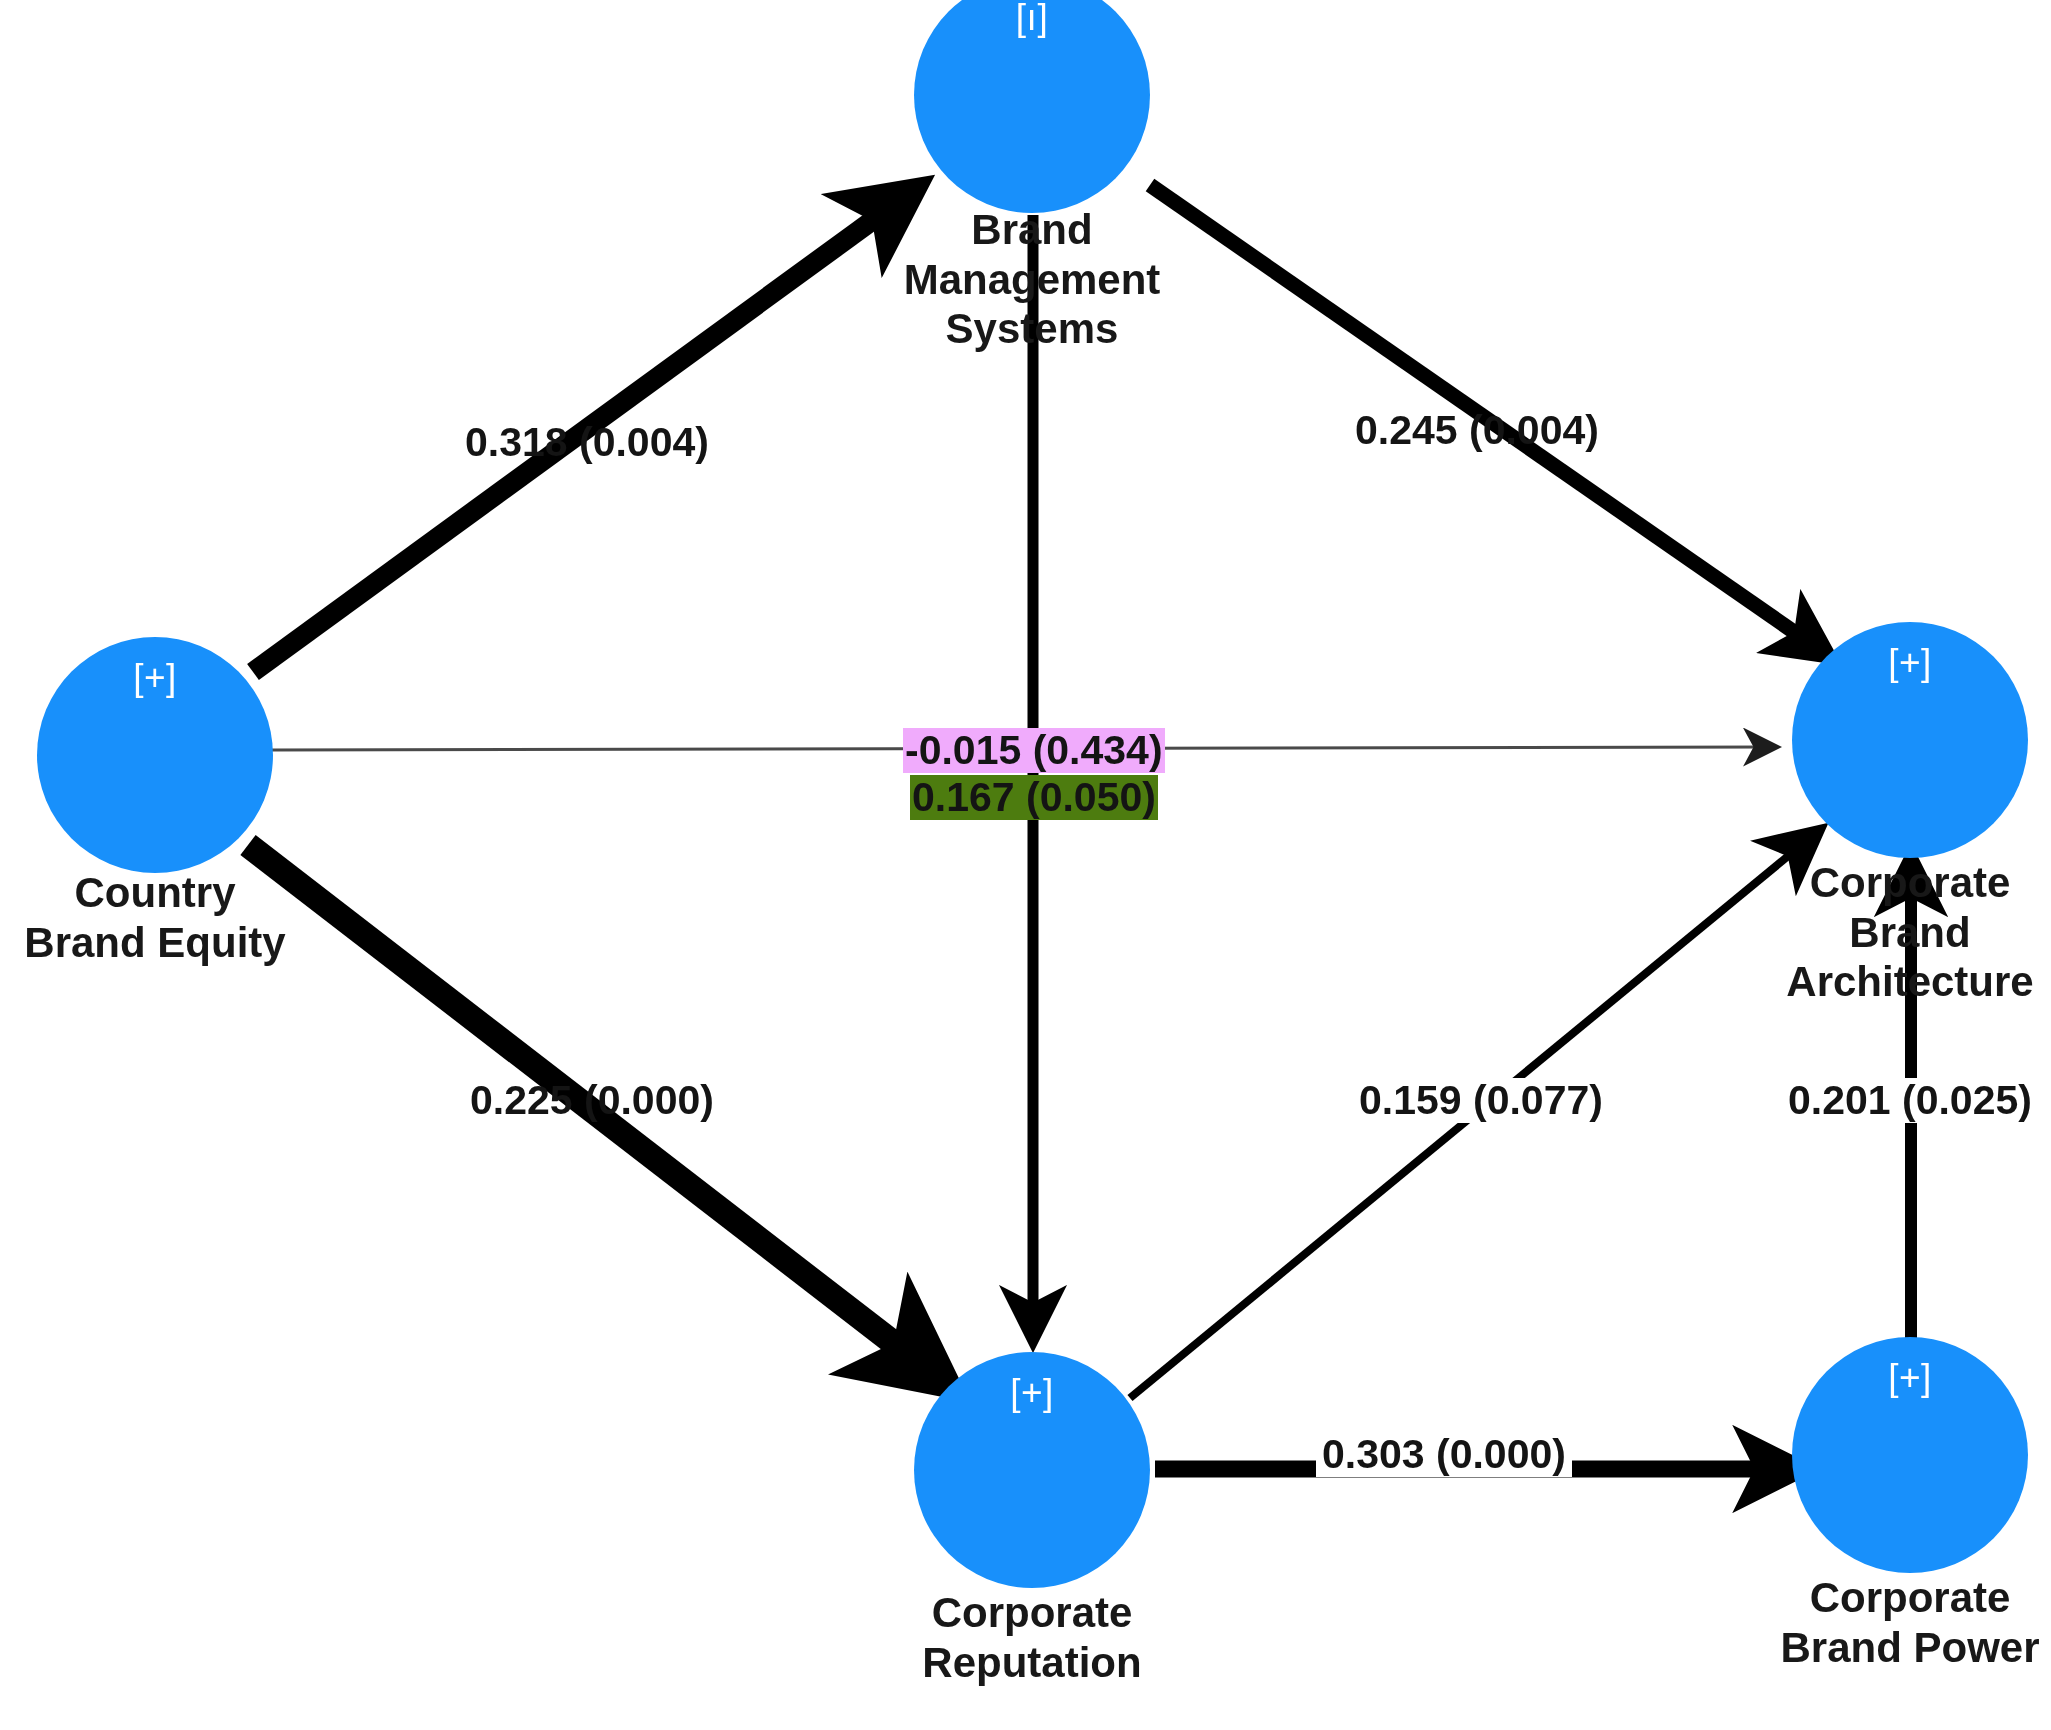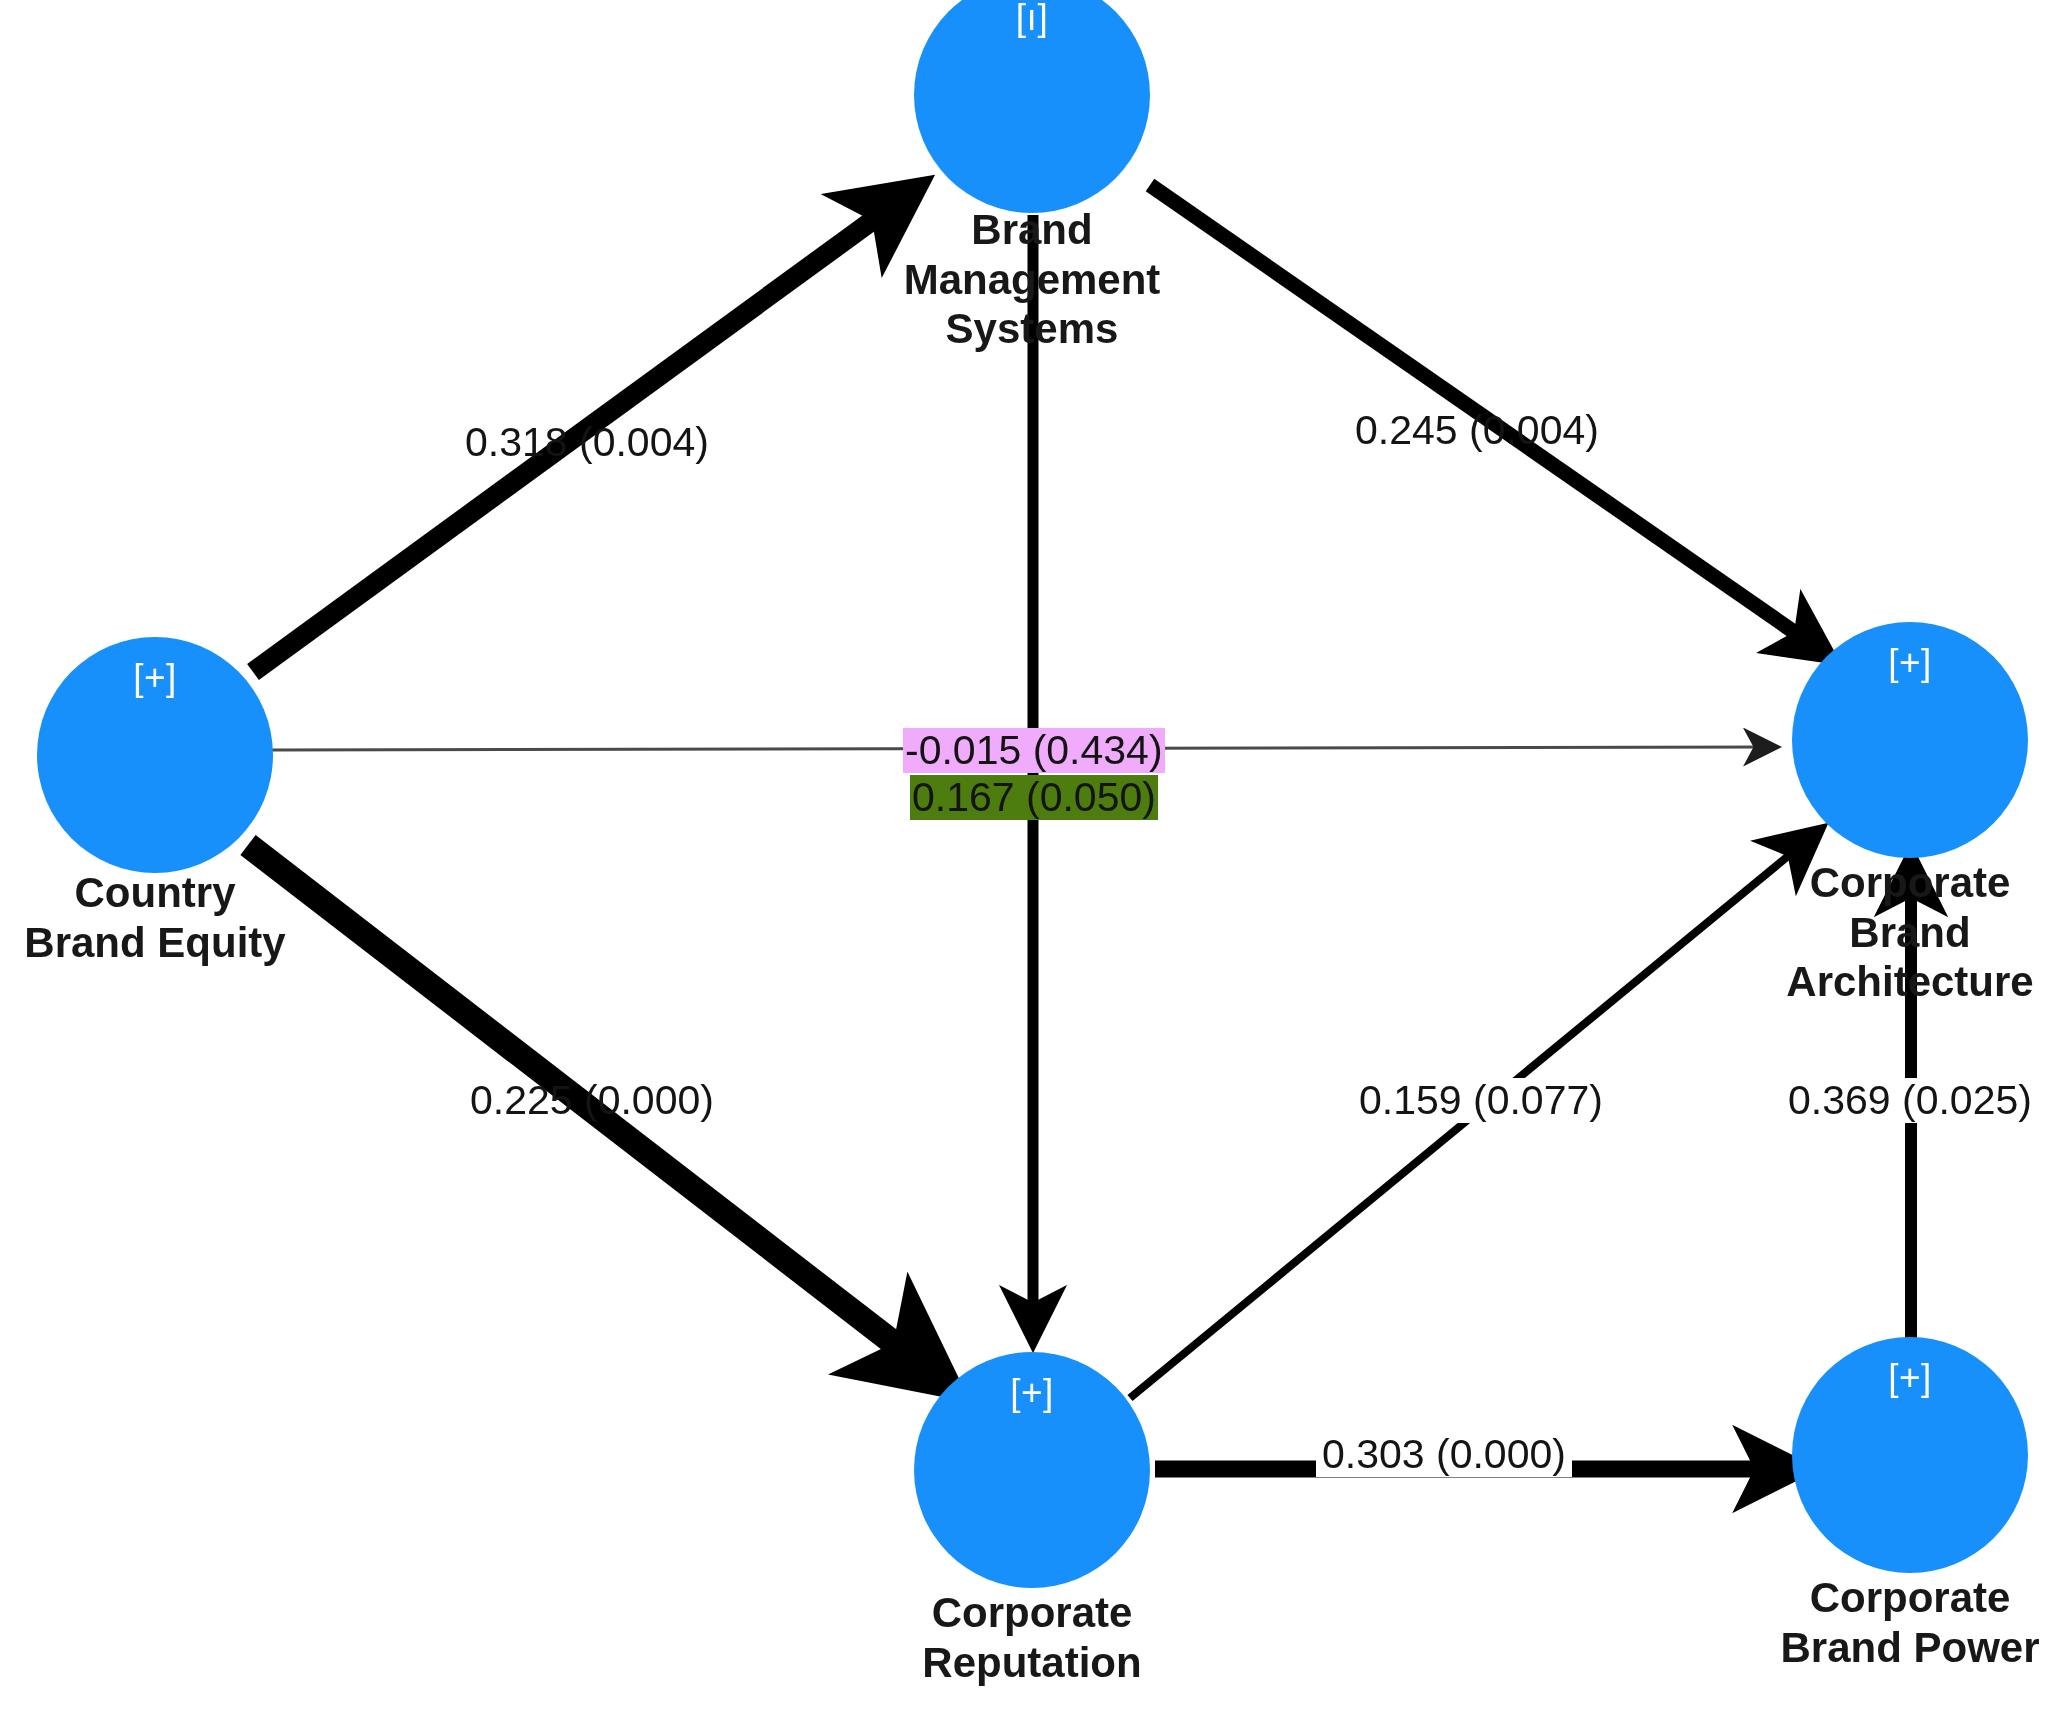--- a/index.html
+++ b/index.html
@@ -56,20 +56,21 @@
     white-space: pre-line;
     font-weight: bold;
   }
   .path-label {
     position: absolute;
     font-size: 41px;
     line-height: 1.1;
     color: #141414;
     white-space: nowrap;
     font-family: "Liberation Sans", sans-serif;
+    font-weight: bold;
   }
 </style>
 </head>
 <body>
 
 <div id="diagram-root">
 
   <svg id="paths-layer" viewBox="0 0 2051 1730">
     <defs>
       <marker id="ah-thick" markerWidth="5.2" markerHeight="5.2" refX="3.4" refY="2.6" orient="auto" markerUnits="strokeWidth">
@@ -140,17 +141,17 @@
   <div class="path-label" style="left:1355px; top:408px;">0.245 (0.004)</div>
 
   <div class="path-label" style="left:903px; top:728px; background:#f0abfc; padding:0 2px;">-0.015 (0.434)</div>
 
   <div class="path-label" style="left:910px; top:775px; background:#4d7c0f; padding:0 2px;">0.167 (0.050)</div>
 
   <div class="path-label" style="left:470px; top:1078px;">0.225 (0.000)</div>
 
   <div class="path-label" style="left:1355px; top:1078px; background:#ffffff; padding:0 4px;">0.159 (0.077)</div>
 
-  <div class="path-label" style="left:1786px; top:1078px; background:#ffffff; padding:0 2px;">0.369 (0.025)</div>
+  <div class="path-label" style="left:1786px; top:1078px; background:#ffffff; padding:0 2px;">0.201 (0.025)</div>
 
   <div class="path-label" style="left:1316px; top:1432px; background:#ffffff; padding:0 6px;">0.303 (0.000)</div>
 
 </div>
 
 </body></html>

